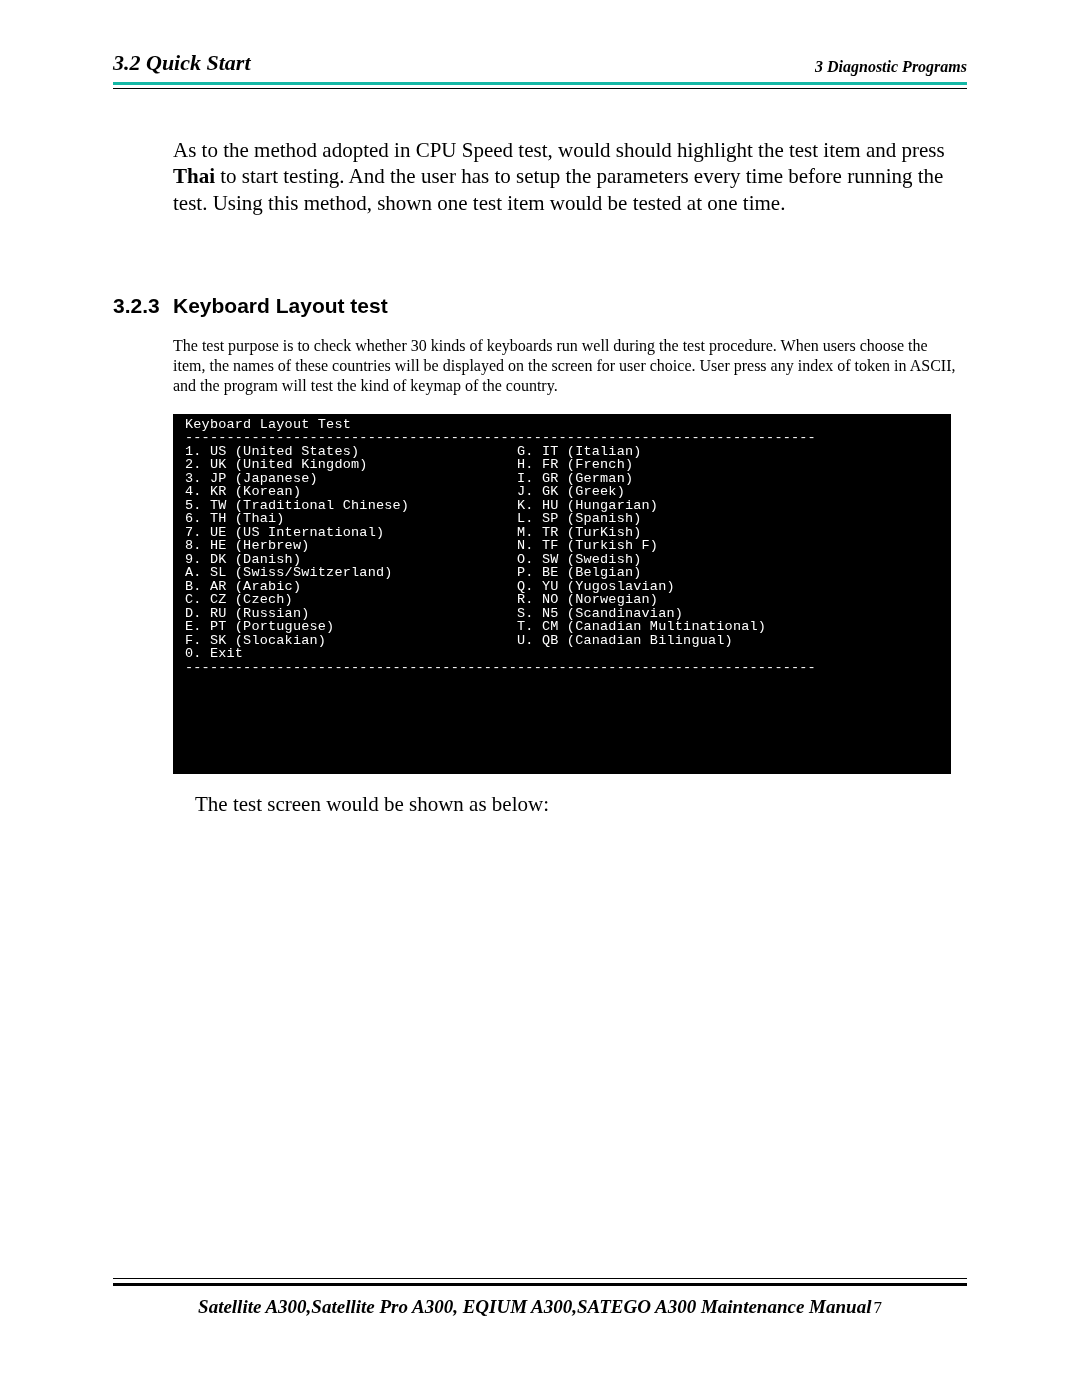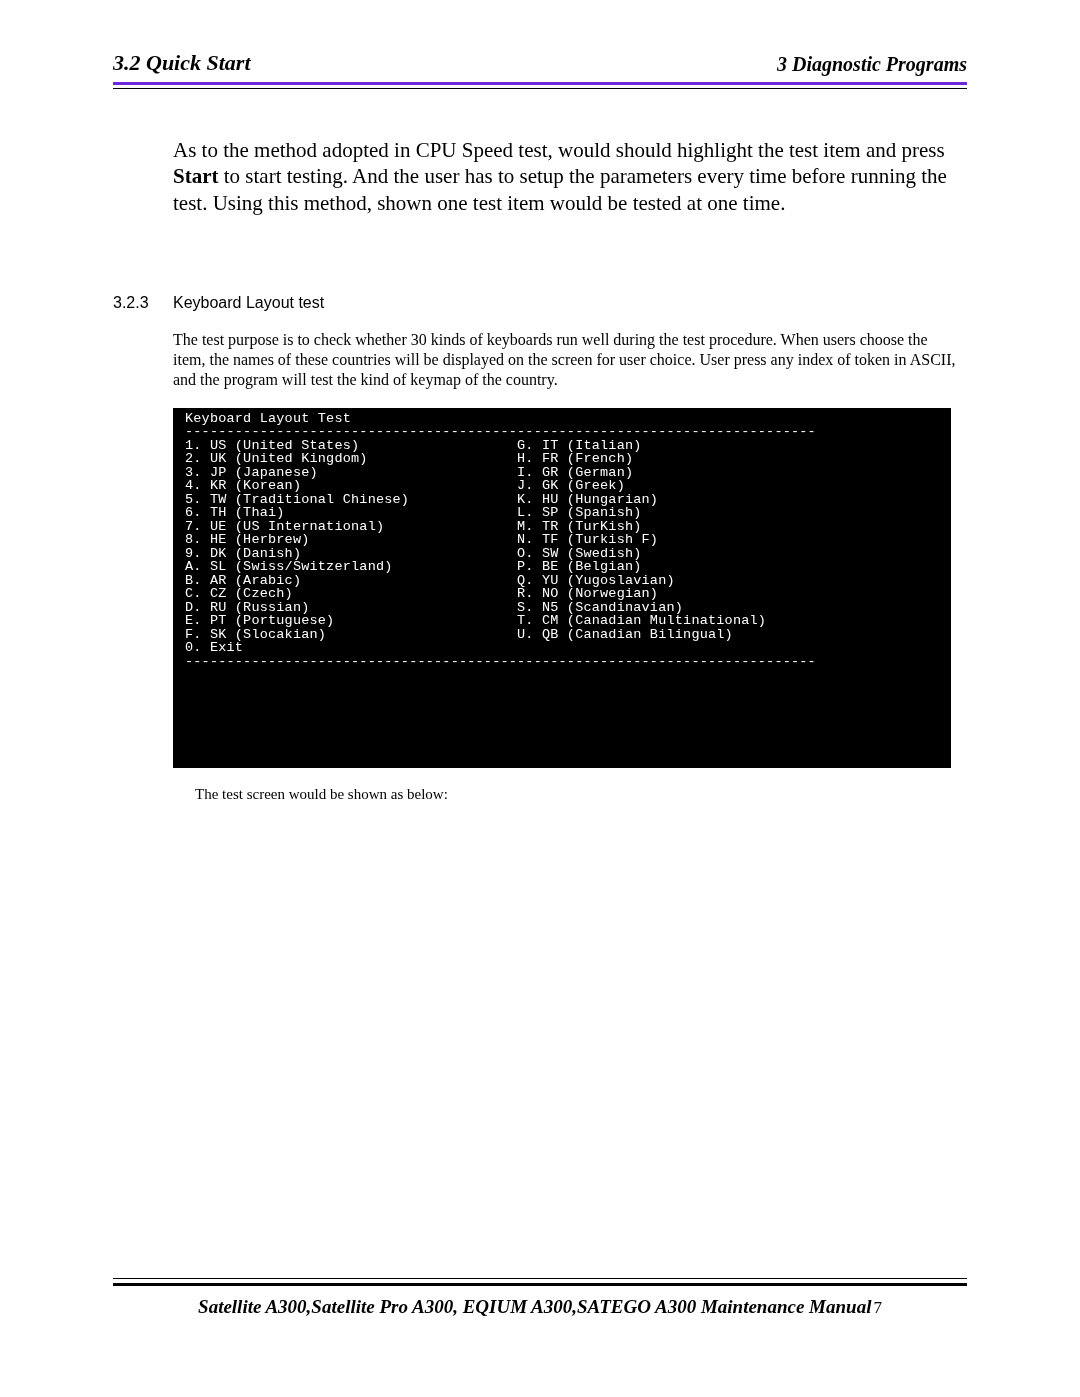--- a/index.html
+++ b/index.html
@@ -16,21 +16,21 @@
   }
   .page {
     position: absolute;
     left: 113px;
     top: 50px;
     width: 854px;
   }
   .hdr {
     position: relative;
     height: 32px;
-    border-bottom: 3px solid #6d28d9;
+    border-bottom: 3px solid #14b8a6;
   }
   .hdr::after {
     content: "";
     position: absolute;
     left: 0;
     right: 0;
     bottom: -7px;
     border-bottom: 1px solid #000;
   }
   .hdr-left {
@@ -40,36 +40,36 @@
     font-style: italic;
     font-weight: bold;
     font-size: 22px;
   }
   .hdr-right {
     position: absolute;
     right: 0;
     bottom: 6px;
     font-style: italic;
     font-weight: bold;
-    font-size: 20px;
+    font-size: 16px;
   }
   .body {
     margin-top: 52px;
   }
   .para1 {
     margin-left: 60px;
     width: 780px;
     font-size: 21px;
     line-height: 1.25;
   }
   .heading {
     margin-top: 78px;
     font-family: Arial, Helvetica, sans-serif;
-    font-weight: normal;
-    font-size: 16px;
+    font-weight: bold;
+    font-size: 21px;
   }
   .heading .num { display:inline-block; width: 60px; }
   .para2 {
     margin-top: 18px;
     margin-left: 60px;
     width: 790px;
     font-size: 16px;
     line-height: 1.25;
   }
   .terminal {
@@ -87,21 +87,21 @@
     overflow: hidden;
   }
   .terminal-inner {
     padding: 4px 0 0 12px;
     white-space: pre;
     letter-spacing: 0.2px;
   }
   .para3 {
     margin-top: 18px;
     margin-left: 82px;
-    font-size: 15px;
+    font-size: 21px;
   }
   .footer {
     position: absolute;
     left: 113px;
     width: 854px;
     top: 1278px;
   }
   .footer-rule1 {
     border-top: 1px solid #000;
     height: 4px;
@@ -127,21 +127,21 @@
 <body>
 
 <div class="page">
   <div class="hdr">
     <div class="hdr-left">3.2 Quick Start</div>
     <div class="hdr-right">3  Diagnostic Programs</div>
   </div>
 
   <div class="body">
     <div class="para1">
-      <span>As to the method adopted in CPU Speed test, would should highlight the test item and press </span><b>Start</b><span> to start testing. And the user has to setup the parameters every time before running the test. Using this method, shown one test item would be tested at one time.</span>
+      <span>As to the method adopted in CPU Speed test, would should highlight the test item and press </span><b>Thai</b><span> to start testing. And the user has to setup the parameters every time before running the test. Using this method, shown one test item would be tested at one time.</span>
     </div>
 
     <div class="heading">
       <span class="num">3.2.3</span><span>Keyboard Layout test</span>
     </div>
 
     <div class="para2">The test purpose is to check whether 30 kinds of keyboards run well during the test procedure. When users choose the item, the names of these countries will be displayed on the screen for user choice. User press any index of token in ASCII, and the program will test the kind of keymap of the country.</div>
 
     <div class="terminal">
       <div class="terminal-inner" id="terminal-inner">Keyboard Layout Test

